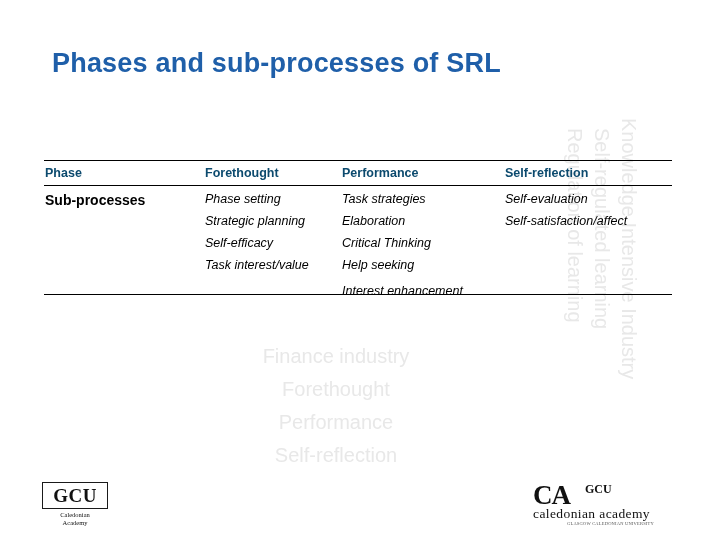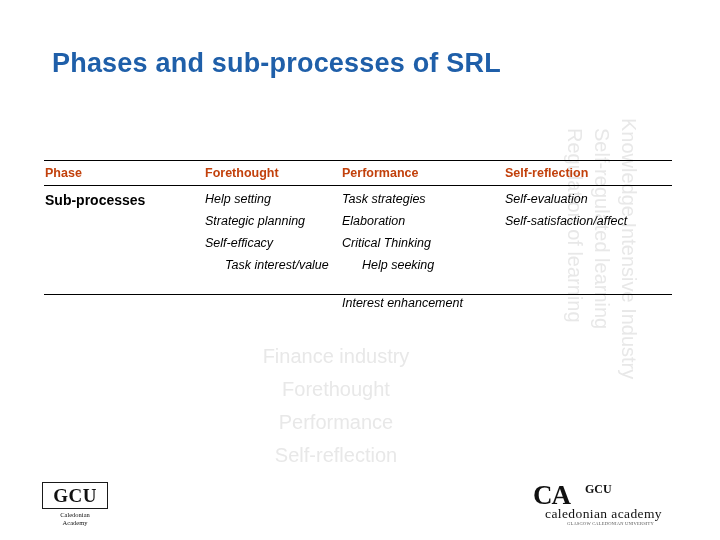--- a/index.html
+++ b/index.html
@@ -47,21 +47,21 @@
   }
   .rule-top { top: 0px; }
   .rule-mid { top: 25px; }
   .rule-bot { top: 134px; }
 
   .hdr {
     position: absolute;
     top: 6px;
     font-size: 12.5px;
     font-weight: bold;
-    color: #c2410c;
+    color: #0c4a6e;
     white-space: nowrap;
   }
   .cell {
     position: absolute;
     font-size: 12.5px;
     font-style: italic;
     color: #000000;
     white-space: nowrap;
   }
   .cell-bold {
@@ -73,22 +73,22 @@
   }
 
   .c1 { left: 1px; }
   .c2 { left: 161px; }
   .c3 { left: 298px; }
   .c4 { left: 461px; }
 
   .r1 { top: 32px; }
   .r2 { top: 54px; }
   .r3 { top: 76px; }
-  .r4 { top: 98px; margin-left: 20px; }
-  .r5 { top: 136px; text-align: right; }
+  .r4 { top: 98px; }
+  .r5 { top: 124px; text-align: right; }
 
   .citation {
     position: absolute;
     left: 44px;
     top: 300px;
     width: 628px;
     text-align: right;
     font-size: 13px;
     font-style: italic;
     color: #000000;
@@ -183,21 +183,21 @@
     position: absolute;
     left: 52px;
     top: 2px;
     font-size: 12px;
     font-weight: bold;
     font-family: "Liberation Serif", serif;
     color: #111111;
   }
   .logo-right .ca-word {
     position: absolute;
-    left: 12px;
+    left: 0;
     top: 26px;
     font-size: 13.5px;
     font-family: "Liberation Serif", serif;
     color: #111111;
     letter-spacing: 0.4px;
   }
   .logo-right .ca-sub {
     position: absolute;
     left: 34px;
     top: 41px;
@@ -223,21 +223,21 @@
     <div class="rule rule-mid"></div>
     <div class="rule rule-bot"></div>
 
     <div class="hdr c1">Phase</div>
     <div class="hdr c2">Forethought</div>
     <div class="hdr c3">Performance</div>
     <div class="hdr c4">Self-reflection</div>
 
     <div class="cell-bold c1 r1">Sub-processes</div>
 
-    <div class="cell c2 r1">Help setting</div>
+    <div class="cell c2 r1">Phase setting</div>
     <div class="cell c2 r2">Strategic planning</div>
     <div class="cell c2 r3">Self-efficacy</div>
     <div class="cell c2 r4">Task interest/value</div>
 
     <div class="cell c3 r1">Task strategies</div>
     <div class="cell c3 r2">Elaboration</div>
     <div class="cell c3 r3">Critical Thinking</div>
     <div class="cell c3 r4">Help seeking</div>
     <div class="cell c3 r5">Interest enhancement</div>
 

